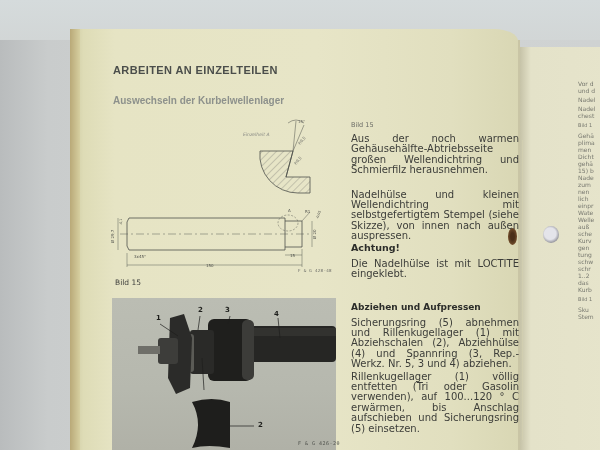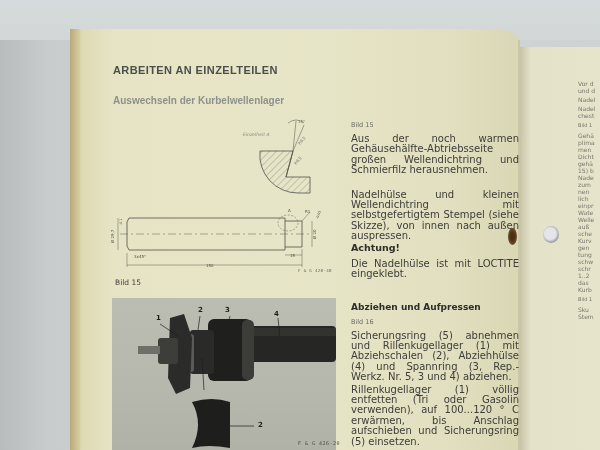--- a/index.html
+++ b/index.html
@@ -176,21 +176,20 @@
 
 <div class="col-text" style="top:243px">
   <div class="sec-title" style="font-size:9.5px">Achtung!</div>
   <div class="para">Die Nadelhülse ist mit LOCTITE eingeklebt.</div>
 </div>
 
 <div class="col-text" style="top:302px">
   <div class="sec-title">
     <div>Abziehen und Aufpressen</div>
   </div>
-  <div class="bild-label">Bild 16</div>
   <div class="para">Sicherungsring (5) abnehmen und Rillenkugellager (1) mit Abziehschalen (2), Abziehhülse (4) und Spannring (3, Rep.-Werkz. Nr. 5, 3 und 4) abziehen.</div>
   <div class="para" style="margin-top:2px">Rillenkugellager (1) völlig entfetten (Tri oder Gasolin verwenden), auf 100...120 ° C erwärmen, bis Anschlag aufschieben und Sicherungsring (5) einsetzen.</div>
 </div>
 
 <div class="right-frag" style="top:80px">
   <div>Vor d</div>
   <div>und d</div>
   <div style="margin-top:2px">Nadel</div>
   <div style="margin-top:2px">Nadel</div>
   <div>chest</div>

